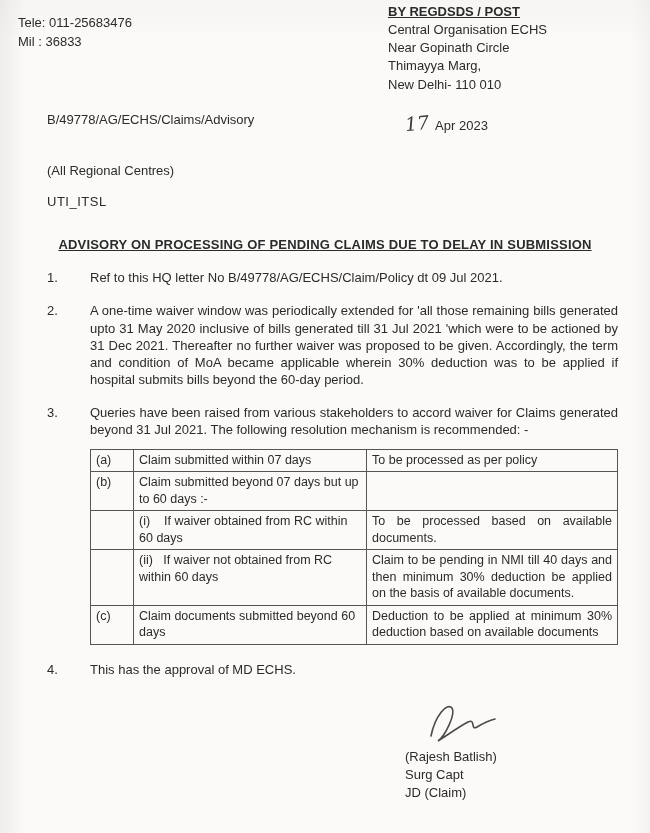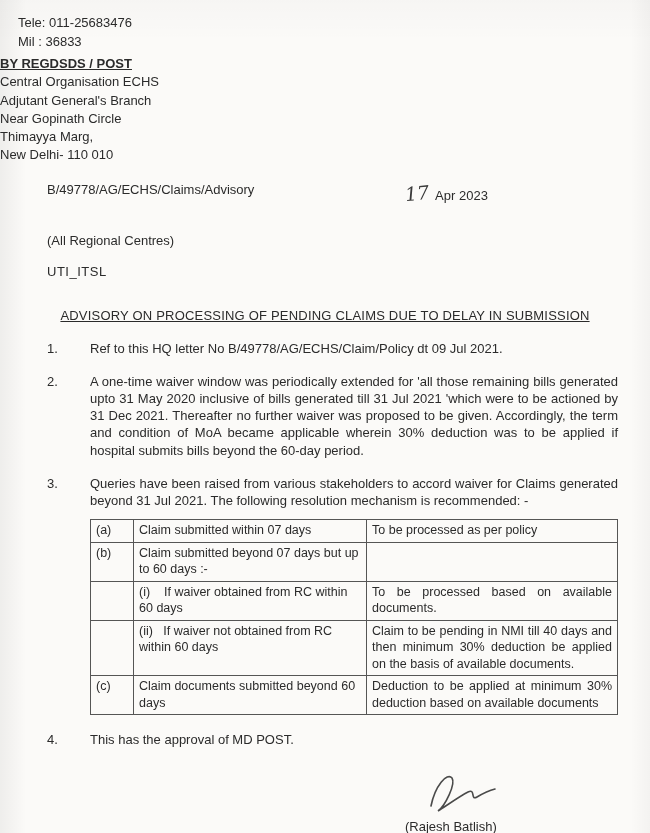--- a/index.html
+++ b/index.html
@@ -14,21 +14,21 @@
     width: 650px; height: 833px;
     background: #fbfaf8;
     background-image:
       linear-gradient(90deg, rgba(0,0,0,0.05), rgba(0,0,0,0) 4%),
       linear-gradient(270deg, rgba(0,0,0,0.03), rgba(0,0,0,0) 3%),
       linear-gradient(180deg, rgba(0,0,0,0.02), rgba(0,0,0,0) 5%);
     overflow: hidden;
     font-size: 13px;
     line-height: 1.32;
   }
-  .top-row { display: flex; align-items: flex-start; flex-direction: column; }
+  .top-row { display: flex; align-items: flex-start; }
   .contact-block { margin: 14px 0 0 18px; width: 370px; }
   .contact-block div { margin-bottom: 2px; }
   .address-block { margin-top: 3px; width: 240px; }
   .address-block div { margin-bottom: 1px; }
   .post-mode { font-weight: bold; text-decoration: underline; margin-bottom: 2px; }
 
   .ref-row { display: flex; margin-top: 17px; }
   .ref-number { margin-left: 47px; width: 340px; }
   .date-block { margin-left: 18px; }
   .handwritten {
@@ -40,21 +40,21 @@
     transform: rotate(-6deg);
     margin-right: 3px;
   }
 
   .addressee { margin: 26px 8px 0 47px; }
   .uti { margin: 14px 0 0 47px; letter-spacing: 0.5px; }
 
   .doc-title {
     margin-top: 26px;
     text-align: center;
-    font-weight: normal;
+    font-weight: bold;
     text-decoration: underline;
     font-size: 13px;
     letter-spacing: 0.2px;
   }
 
   .para { display: flex; margin: 16px 32px 0 47px; }
   .para .num { width: 43px; flex: 0 0 43px; }
   .para .ptext { flex: 1; text-align: justify; }
 
   .claims-table {
@@ -85,21 +85,20 @@
 <div class="page">
 
   <div class="top-row">
     <div class="contact-block">
       <div>Tele: 011-25683476</div>
       <div>Mil : 36833</div>
     </div>
     <div class="address-block">
       <div class="post-mode">BY REGDSDS / POST</div>
       <div>Central Organisation ECHS</div>
-      <div>Adjutant General's Branch</div>
       <div>Near Gopinath Circle</div>
       <div>Thimayya Marg,</div>
       <div>New Delhi- 110 010</div>
     </div>
   </div>
 
   <div class="ref-row">
     <div class="ref-number">B/49778/AG/ECHS/Claims/Advisory</div>
     <div class="date-block">
       <span class="handwritten">17</span>
@@ -152,21 +151,21 @@
       <tr>
         <td class="c1">(c)</td>
         <td class="c2">Claim documents submitted beyond 60 days</td>
         <td class="c3 just">Deduction to be applied at minimum 30% deduction based on available documents</td>
       </tr>
     </tbody>
   </table>
 
   <div class="para">
     <span class="num">4.</span>
-    <span class="ptext">This has the approval of MD POST.</span>
+    <span class="ptext">This has the approval of MD ECHS.</span>
   </div>
 
   <div class="sig-area">
     <div class="sig-scribble">
       <svg width="92" height="46" viewBox="0 0 92 46">
         <path d="M16 38 C 20 18, 32 4, 37 10 C 41 16, 30 38, 23 43 C 31 38, 45 28, 53 24 C 61 20, 55 33, 62 29 C 67 26, 72 23, 80 21" stroke="#4a4a4a" stroke-width="1.6" fill="none" stroke-linecap="round"></path>
       </svg>
     </div>
     <div class="sig-lines">
       <div>(Rajesh Batlish)</div>

